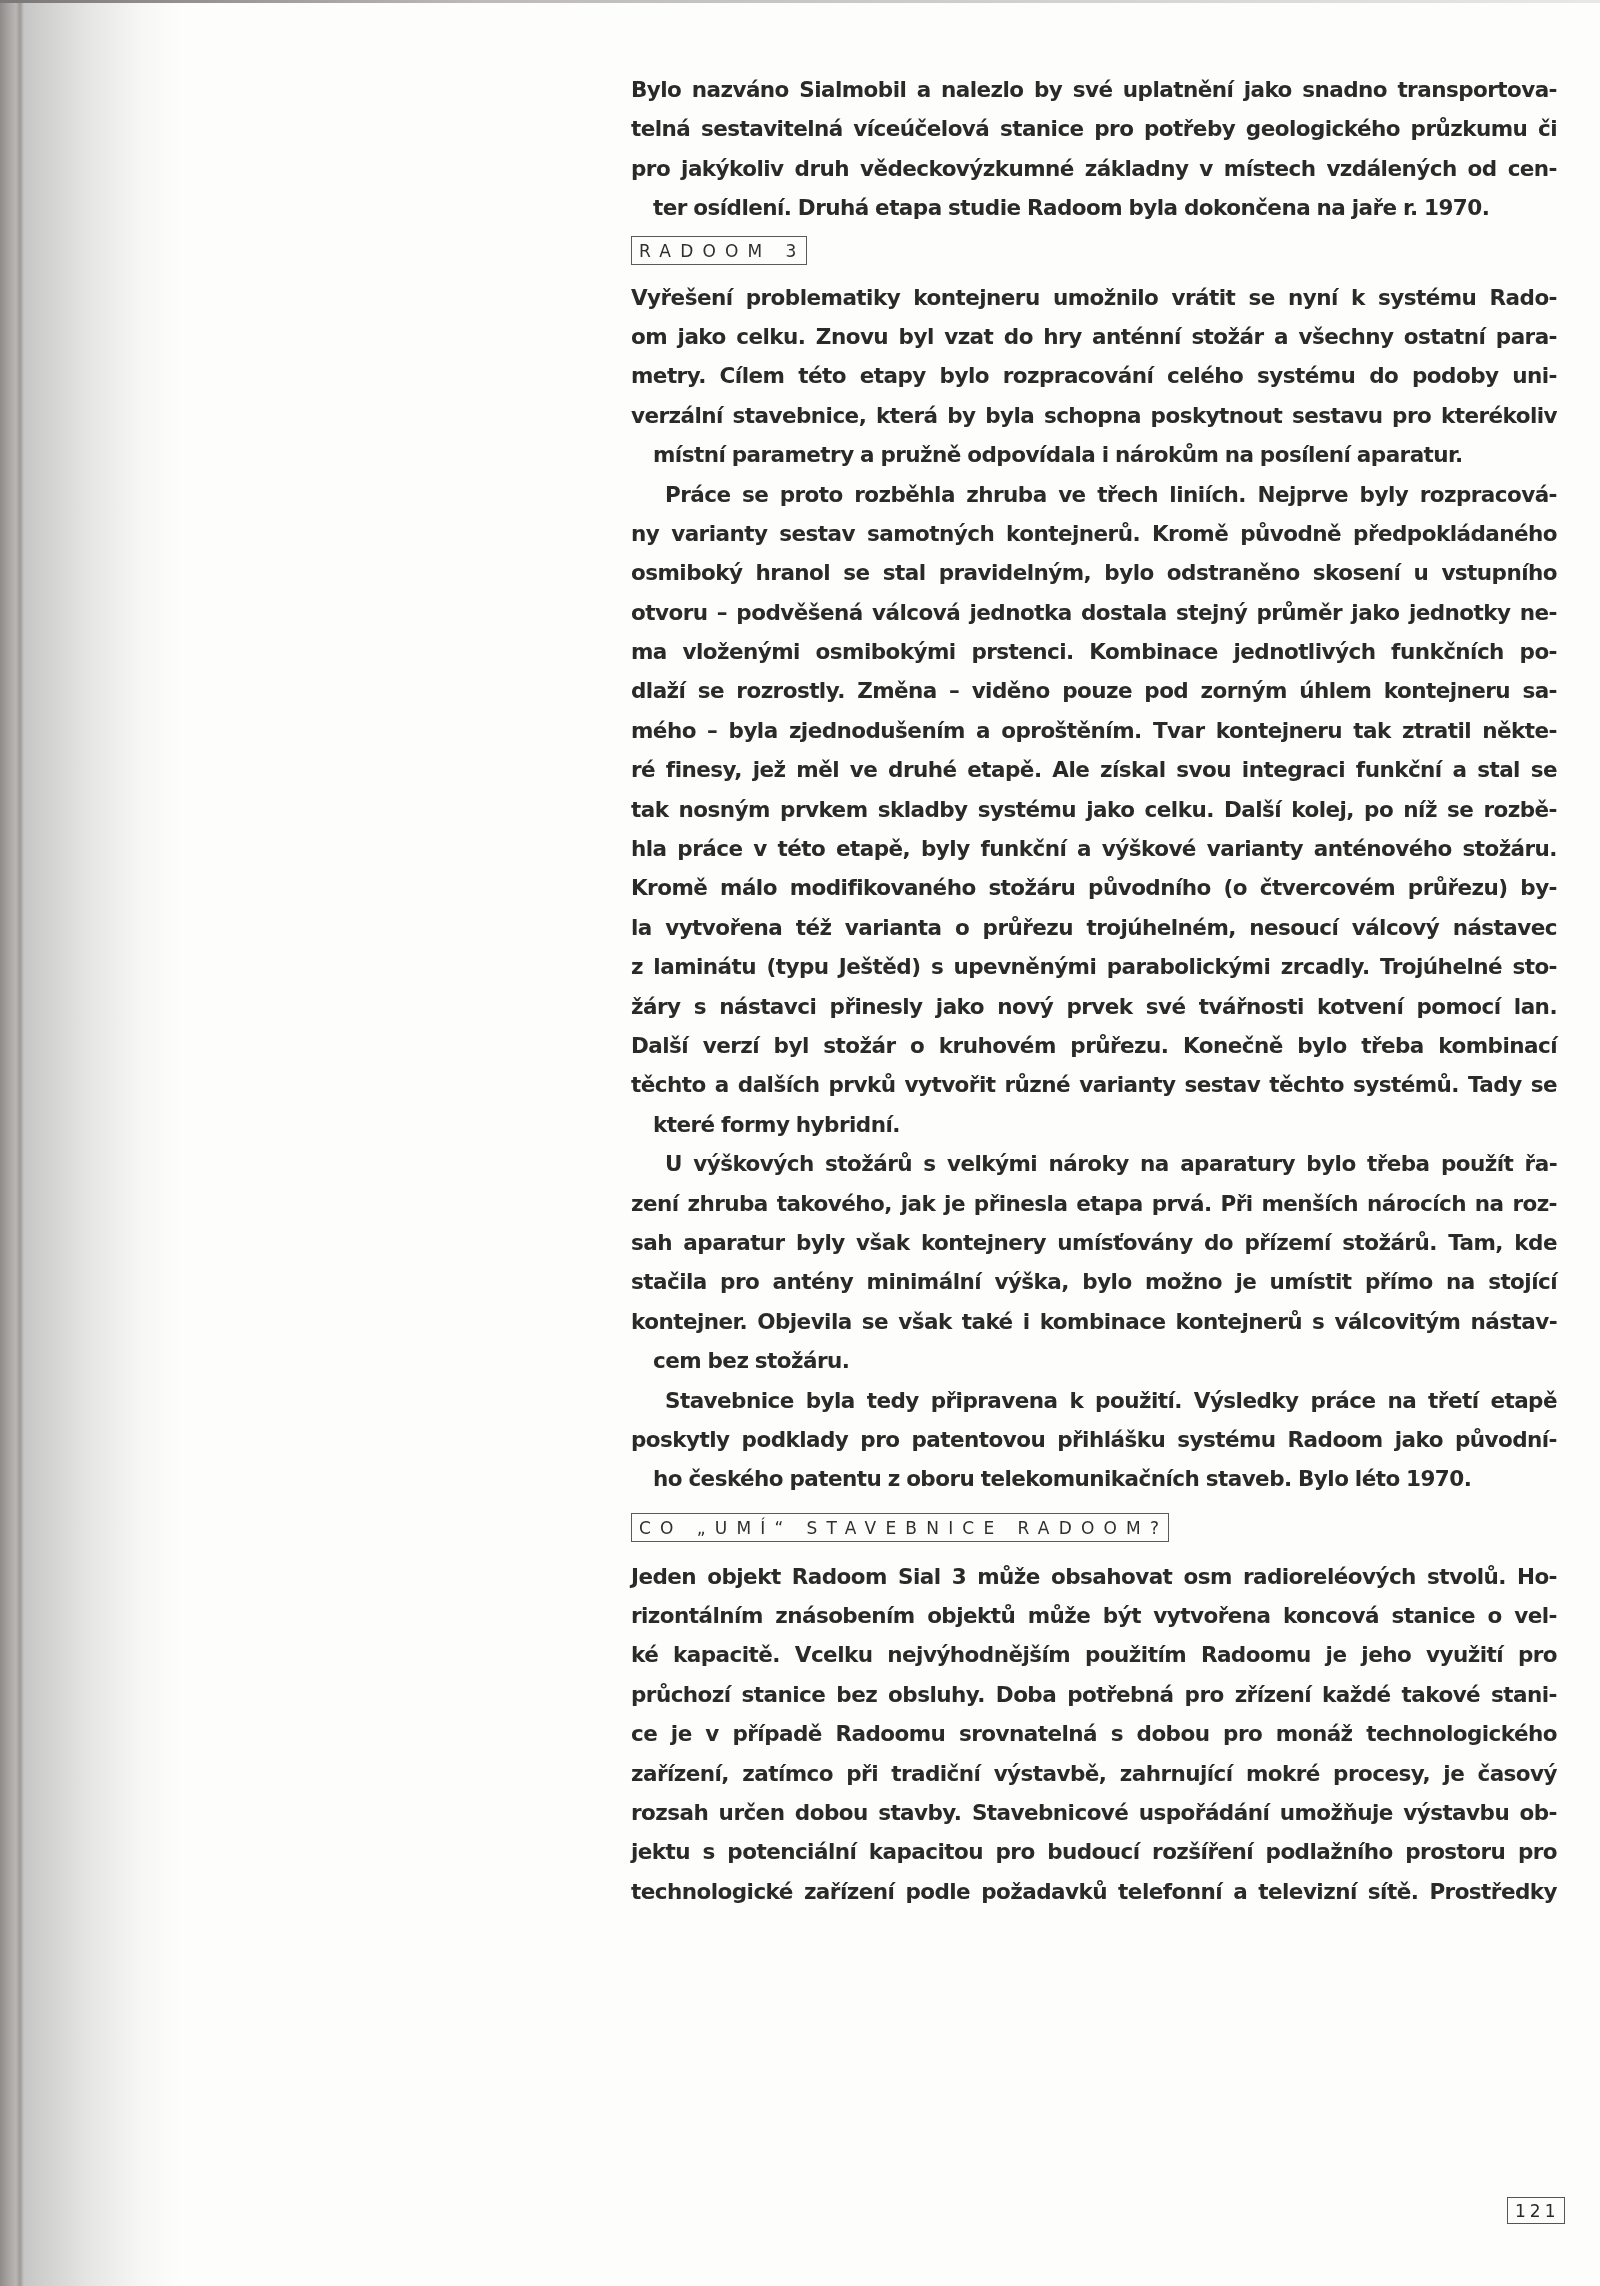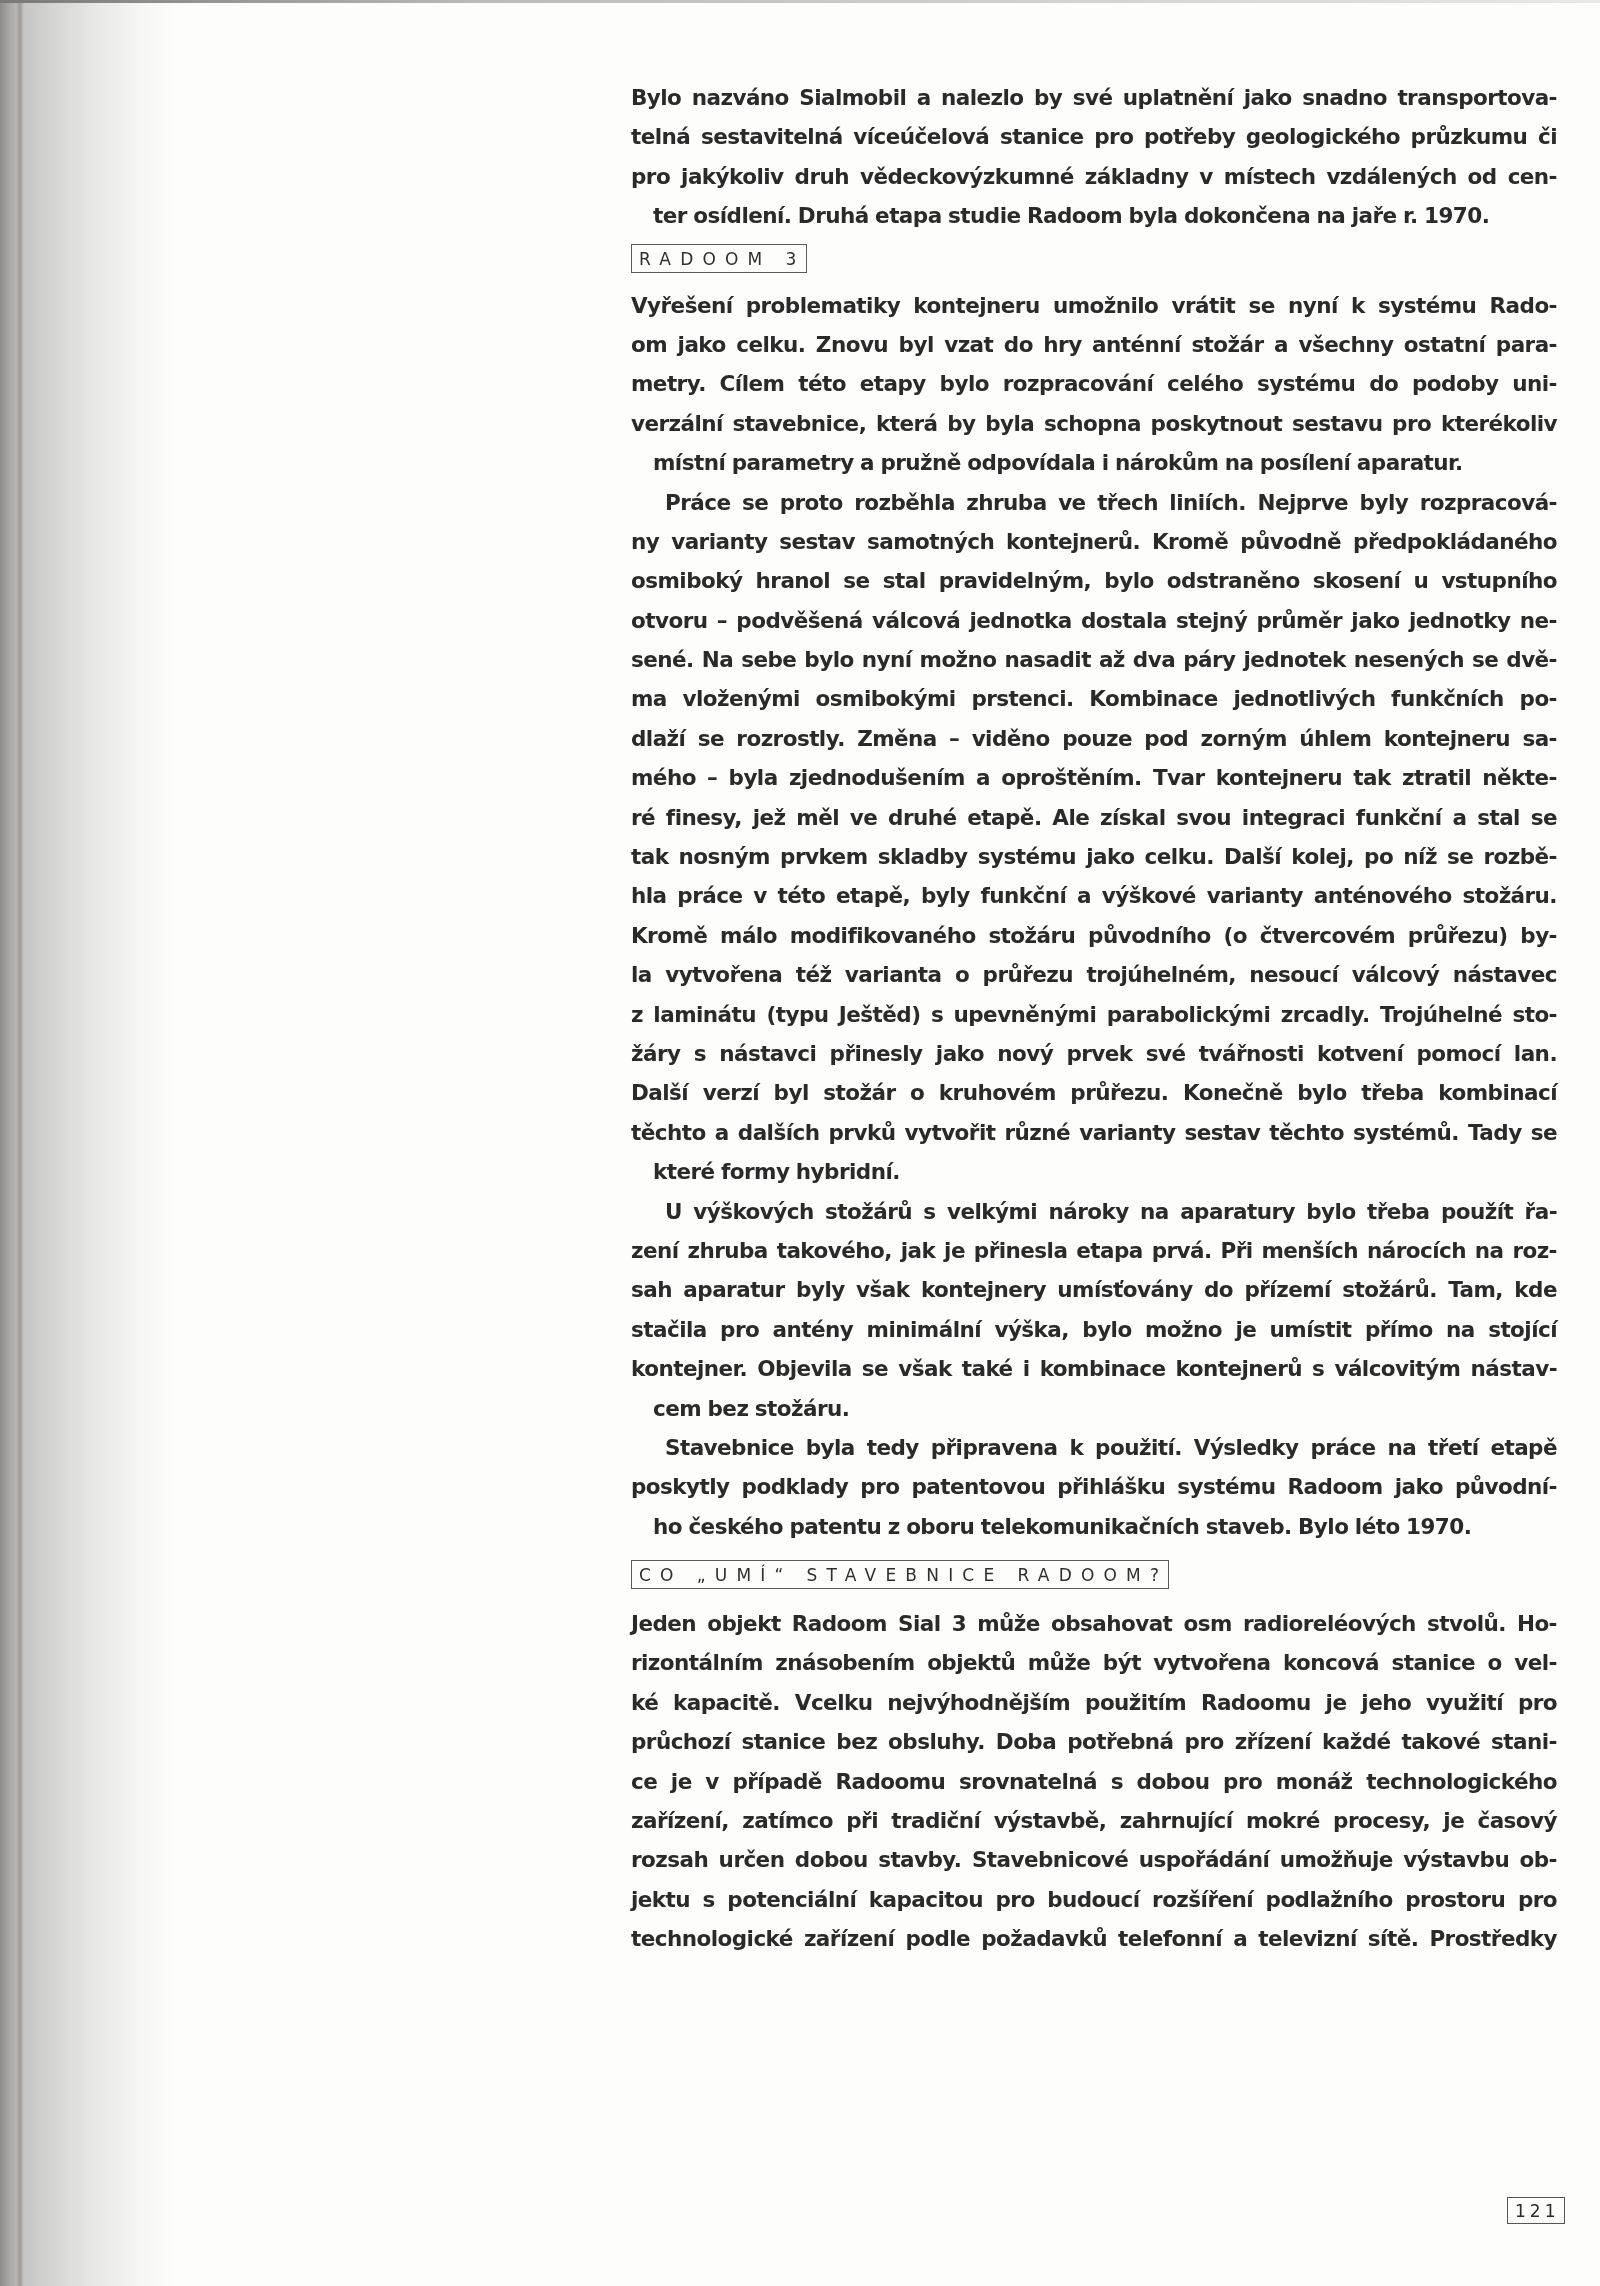--- a/index.html
+++ b/index.html
@@ -22,21 +22,21 @@
       #c6c6c6 24px, #d3d3d2 50px, #e6e6e5 90px, #f6f6f4 140px, #fdfdfb 180px);
   }
   .top-edge {
     position: absolute;
     left: 0; top: 0; width: 1600px; height: 3px;
     background: linear-gradient(to right, #7a7776, #bdbab8 30%, #e8e8e6 100%);
   }
   .column {
     position: absolute;
     left: 631px;
-    top: 78px;
+    top: 70px;
     width: 926px;
     font-family: "DejaVu Sans", sans-serif;
     font-weight: bold;
     font-size: 21.5px;
     color: #2b2a2a;
     letter-spacing: -0.55px;
     word-spacing: -0.5px;
   }
   .line {
     height: 39.4px;
@@ -111,21 +111,20 @@
       <div class="line">om jako celku. Znovu byl vzat do hry anténní stožár a všechny ostatní para-</div>
       <div class="line">metry. Cílem této etapy bylo rozpracování celého systému do podoby uni-</div>
       <div class="line">verzální stavebnice, která by byla schopna poskytnout sestavu pro kterékoliv</div>
       <div class="line last">místní parametry a pružně odpovídala i nárokům na posílení aparatur.</div>
     </div>
     <div class="paragraph">
       <div class="line indent">Práce se proto rozběhla zhruba ve třech liniích. Nejprve byly rozpracová-</div>
       <div class="line">ny varianty sestav samotných kontejnerů. Kromě původně předpokládaného</div>
       <div class="line">osmiboký hranol se stal pravidelným, bylo odstraněno skosení u vstupního</div>
       <div class="line">otvoru – podvěšená válcová jednotka dostala stejný průměr jako jednotky ne-</div>
-      <div class="line">sené. Na sebe bylo nyní možno nasadit až dva páry jednotek nesených se dvě-</div>
       <div class="line">ma vloženými osmibokými prstenci. Kombinace jednotlivých funkčních po-</div>
       <div class="line">dlaží se rozrostly. Změna – viděno pouze pod zorným úhlem kontejneru sa-</div>
       <div class="line">mého – byla zjednodušením a oproštěním. Tvar kontejneru tak ztratil někte-</div>
       <div class="line">ré finesy, jež měl ve druhé etapě. Ale získal svou integraci funkční a stal se</div>
       <div class="line">tak nosným prvkem skladby systému jako celku. Další kolej, po níž se rozbě-</div>
       <div class="line">hla práce v této etapě, byly funkční a výškové varianty anténového stožáru.</div>
       <div class="line">Kromě málo modifikovaného stožáru původního (o čtvercovém průřezu) by-</div>
       <div class="line">la vytvořena též varianta o průřezu trojúhelném, nesoucí válcový nástavec</div>
       <div class="line">z laminátu (typu Ještěd) s upevněnými parabolickými zrcadly. Trojúhelné sto-</div>
       <div class="line">žáry s nástavci přinesly jako nový prvek své tvářnosti kotvení pomocí lan.</div>

